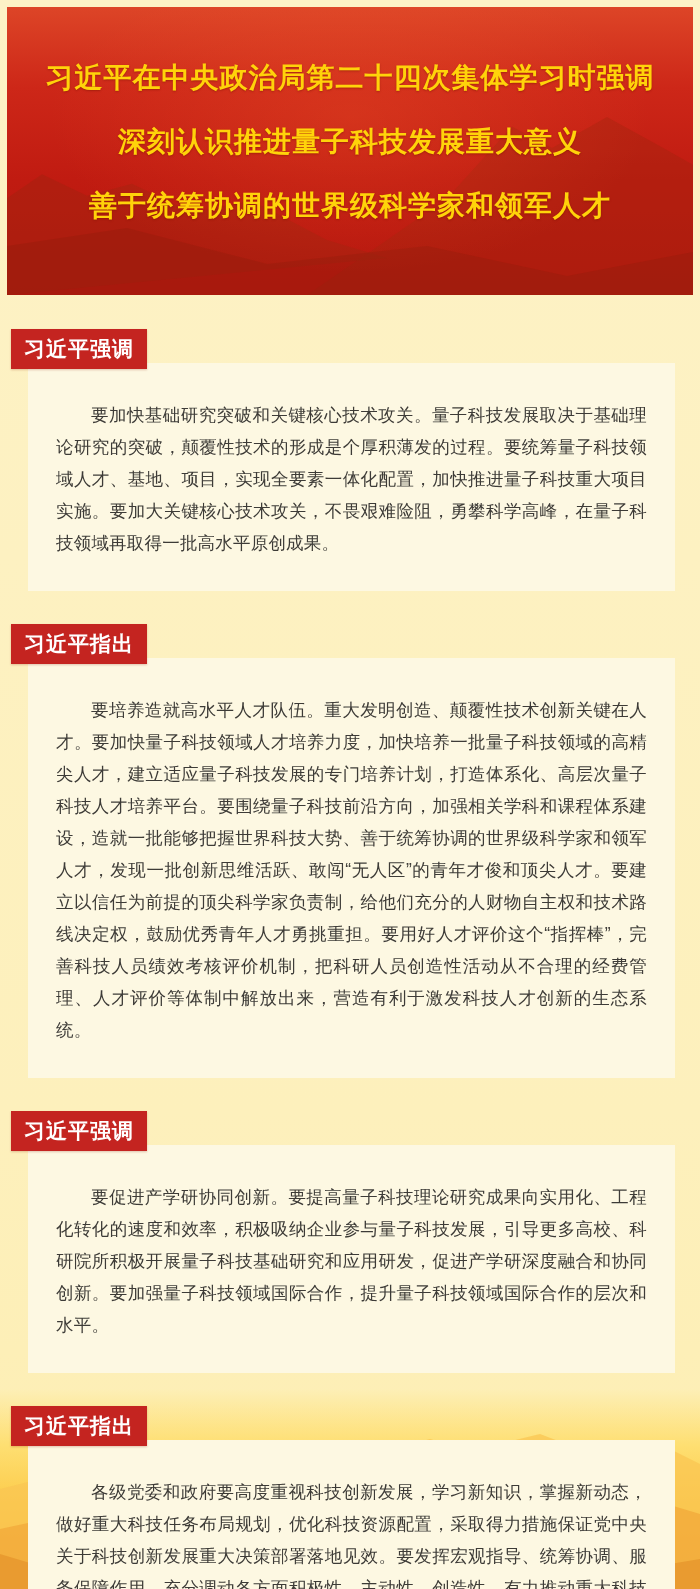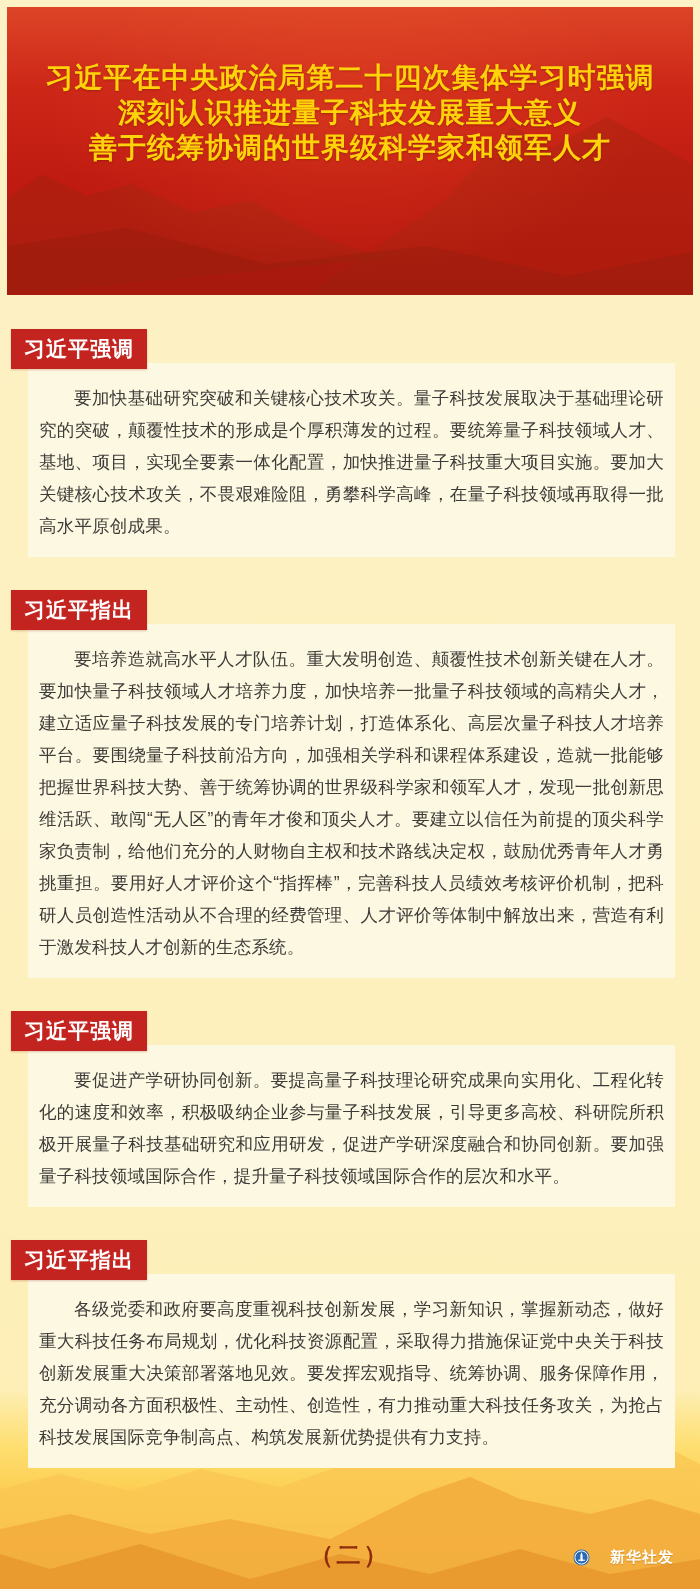--- a/index.html
+++ b/index.html
@@ -17,37 +17,37 @@
     content:"";position:absolute;inset:0;
     background:radial-gradient(ellipse at 50% 38%,rgba(255,110,50,.22),rgba(255,110,50,0) 62%);
   }
   .banner-mountains{position:absolute;left:0;bottom:0;width:100%;height:100%;}
   .banner-titles{position:relative;z-index:3;text-align:center;padding-top:56px;}
   .banner-line{
     display:block;color:#ffd30a;font-weight:bold;font-size:28px;
     letter-spacing:1px;line-height:30px;
     text-shadow:0 1px 2px rgba(120,20,0,.45);
   }
-  .banner-line+.banner-line{margin-top:5px;text-align:center;}
+  .banner-line+.banner-line{margin-top:34px;text-align:center;}
   
   .content{position:relative;z-index:2;padding-top:34px;}
   .section{margin:0 25px 33px 28px;position:relative;}
   .badge{
     position:relative;z-index:2;display:inline-block;margin-left:-17px;
     background:#c42420;color:#ffffff;font-weight:bold;font-size:21px;
     line-height:40px;padding:0 13px;letter-spacing:1px;
     box-shadow:0 1px 2px rgba(140,30,10,.25);
   }
   .box{
     position:relative;z-index:1;margin-top:-6px;background:#fdf8e2;
     padding:19px 11px 15px 11px;
     font-size:17.5px;line-height:32px;letter-spacing:.2px;
     color:#3d3b37;text-align:justify;font-weight:500;
   }
-  .box p{margin:0;text-indent:2em;}
+  .box p{margin:17px;text-indent:2em;}
   
   .footer{
     position:absolute;left:0;right:0;bottom:0;height:200px;z-index:1;
     background:linear-gradient(180deg,rgba(253,240,182,0) 0%,#fedf72 28%,#fcca48 58%,#f6b038 100%);
   }
   .footer-mountains{position:absolute;left:0;bottom:0;width:100%;height:170px;}
   .page-number{
     position:absolute;left:0;right:0;bottom:18px;text-align:center;
     color:#8e2c0c;font-size:24px;font-weight:bold;letter-spacing:3px;z-index:3;
   }

